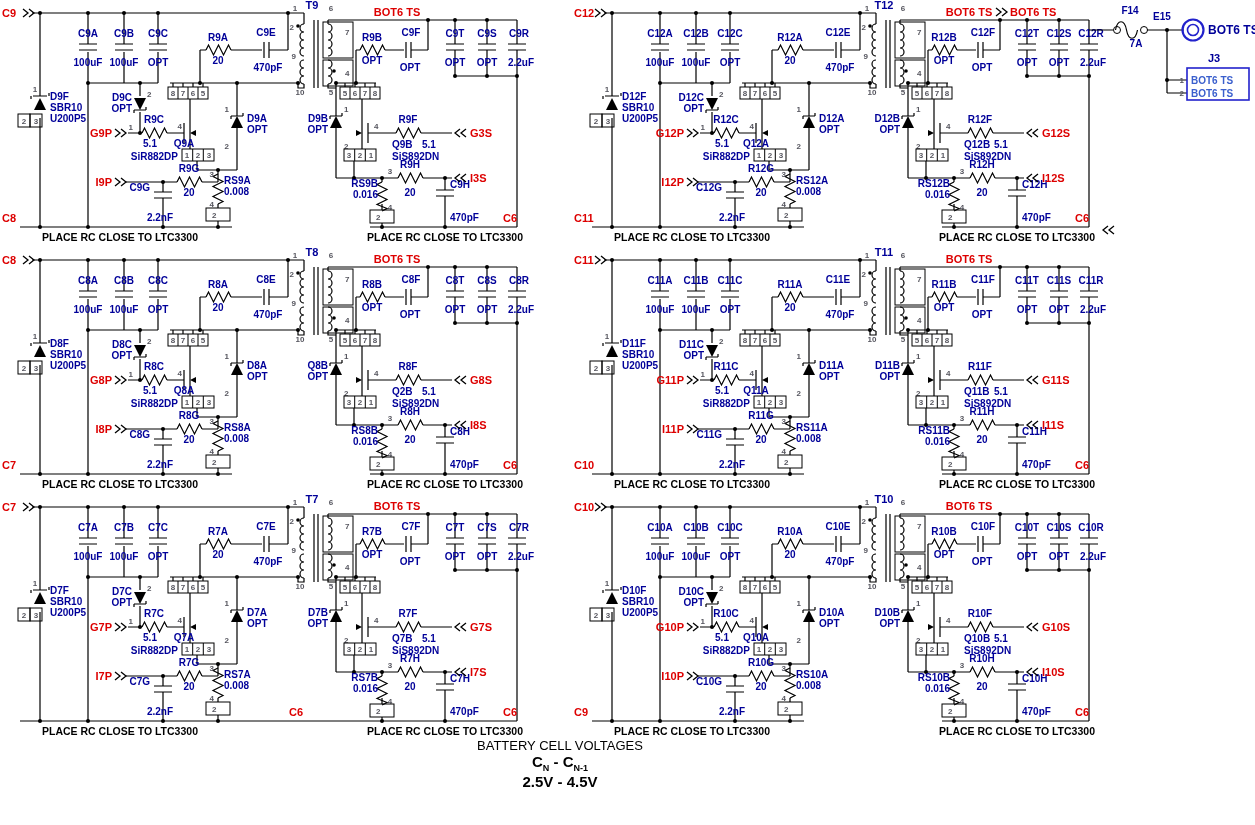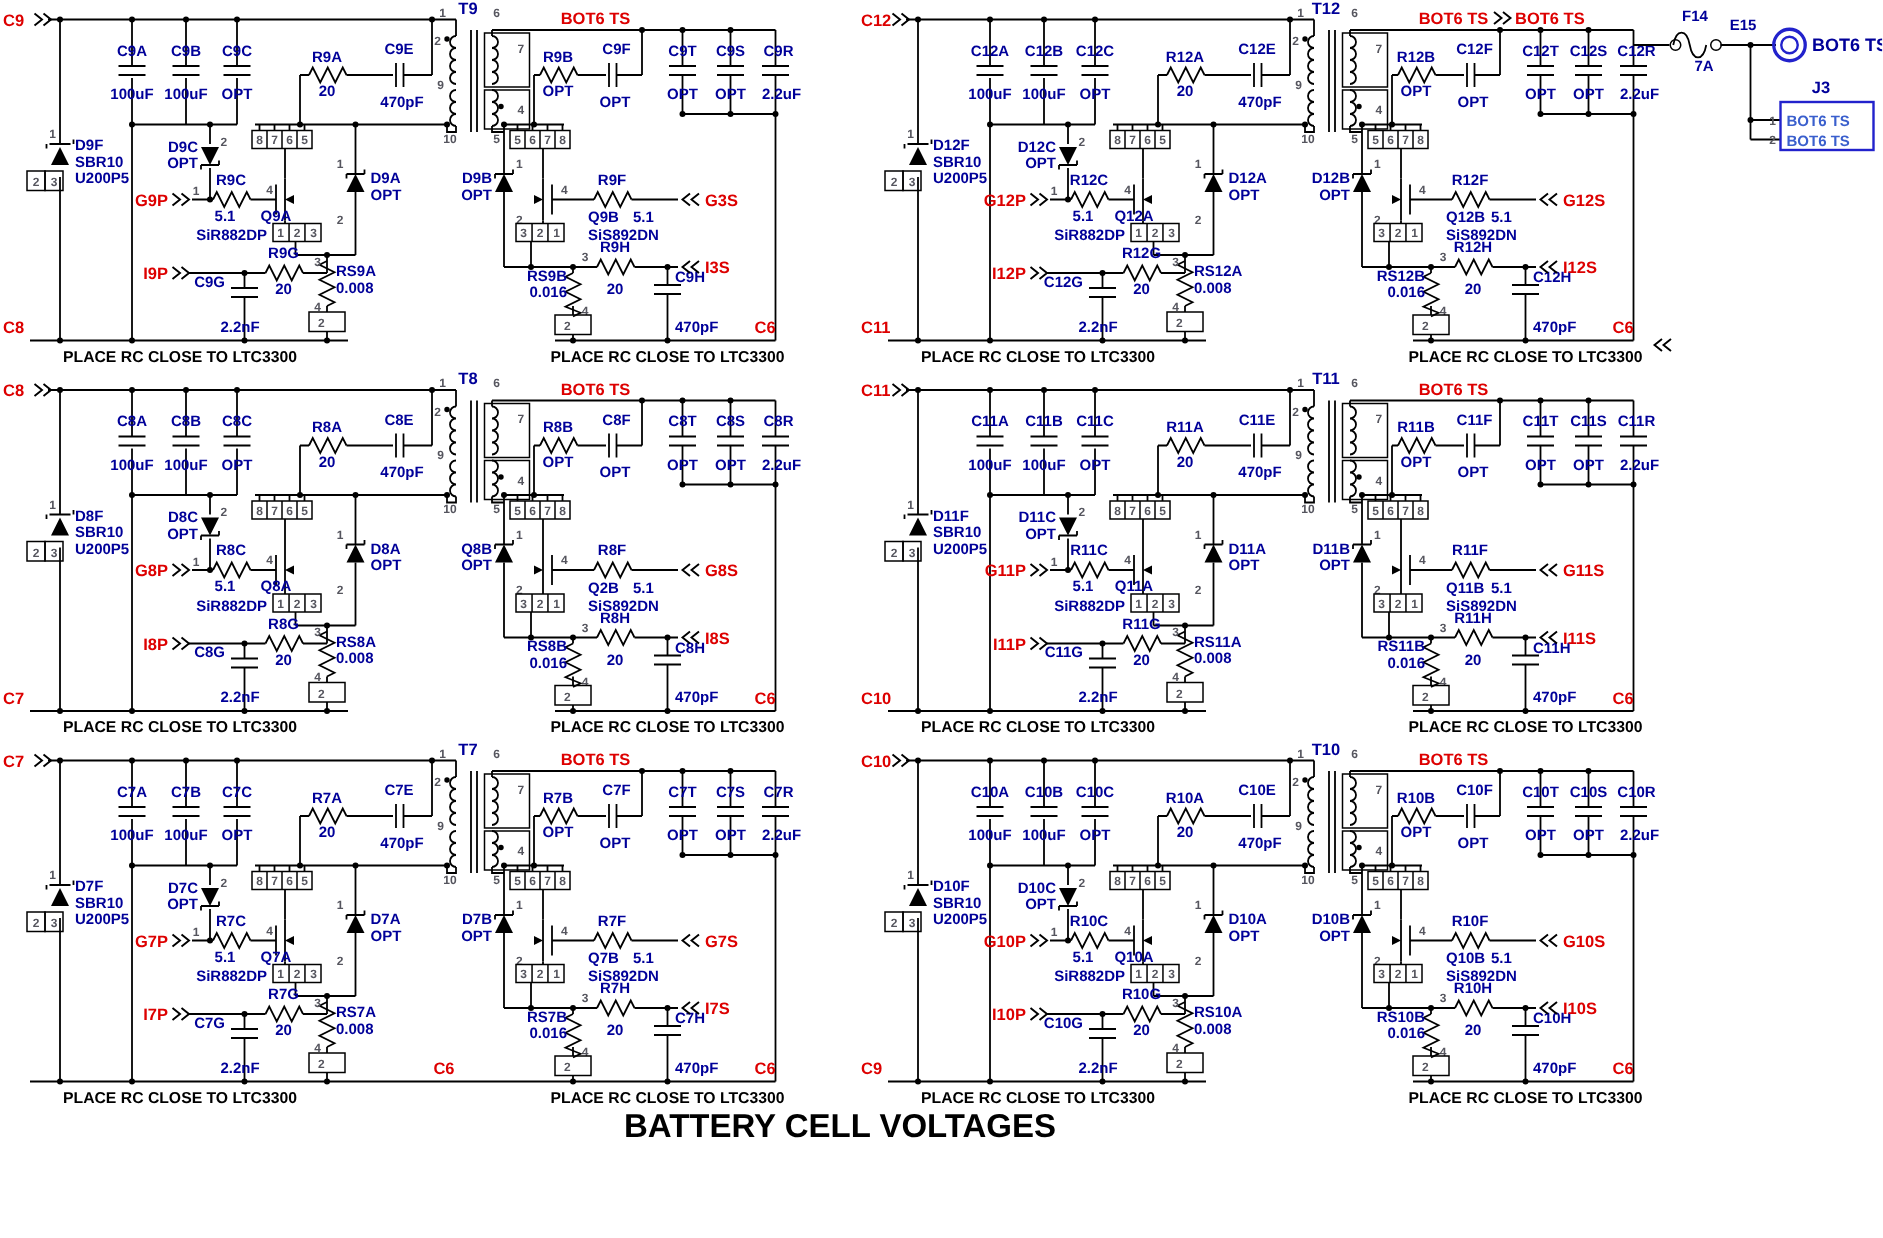--- a/index.html
+++ b/index.html
@@ -13,21 +13,21 @@
   .dot{fill:#000;}
   .dio{fill:#000;stroke:none;}
   .ref{fill:#000099;font-size:10px;font-weight:bold;}
   .net{fill:#DD0000;font-size:11px;font-weight:bold;}
   .pin{fill:#55555E;font-size:8px;font-weight:bold;}
   .note{fill:#000;font-size:10.5px;font-weight:bold;}
   .chev{stroke:#000;stroke-width:1.3;fill:none;}
   .blue{stroke:#2222CC;fill:none;}
   .j3t{fill:#3A5FCD;font-size:10px;font-weight:bold;}
   #footer{position:absolute;left:380px;top:738px;width:360px;text-align:center;color:#000;}
-  #footer .t1{font-size:22px;font-weight:bold;}
+  #footer .t1{font-size:13px;font-weight:normal;}
   #footer .t2{font-size:15px;font-weight:bold;}
   #footer sub{font-size:9px;font-weight:bold;}
 </style>
 </head>
 <body>
 
 <div id="page">
   <div id="blocks">
       <div class="block" style="left: 0px; top: 0px;">
   <svg width="560" height="247" viewBox="0 0 560 247">
@@ -1711,14 +1711,16 @@
       <rect x="98" y="68" width="62" height="32" fill="none" stroke="#2222CC" stroke-width="1.6"></rect>
       <text class="pin" x="95" y="83" text-anchor="end">1</text>
       <text class="pin" x="95" y="96" text-anchor="end">2</text>
       <text class="j3t" x="102" y="84">BOT6 TS</text>
       <text class="j3t" x="102" y="97">BOT6 TS</text>
     </g>
   </svg>
 
   <div id="footer">
     <div class="t1">BATTERY CELL VOLTAGES</div>
+    <div class="t2"><span>C</span><sub>N</sub> <span>-</span> <span>C</span><sub>N-1</sub></div>
+    <div class="t2">2.5V - 4.5V</div>
   </div>
 </div>
 
 </body></html>

